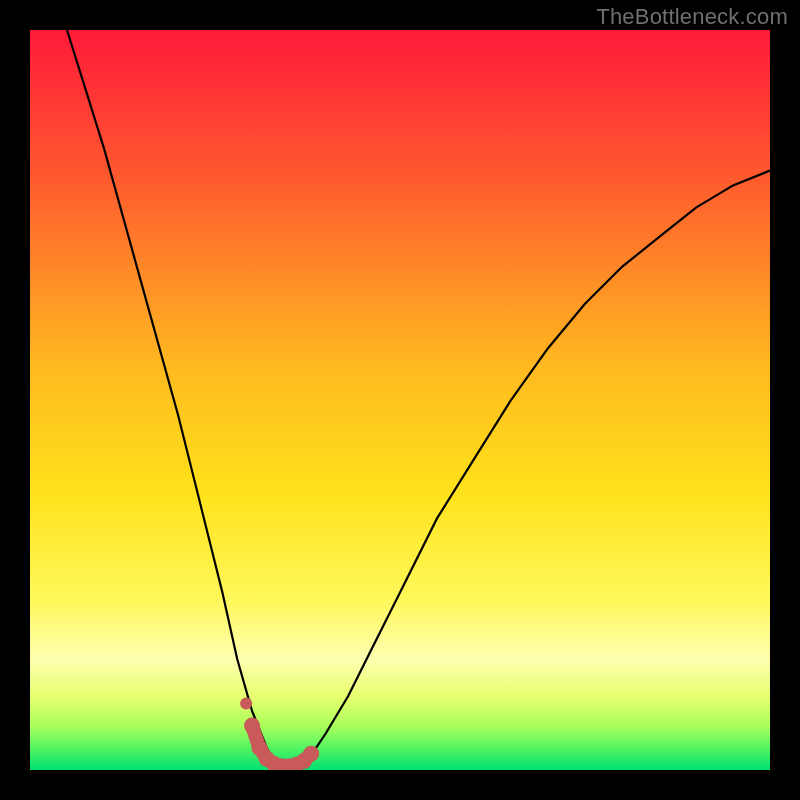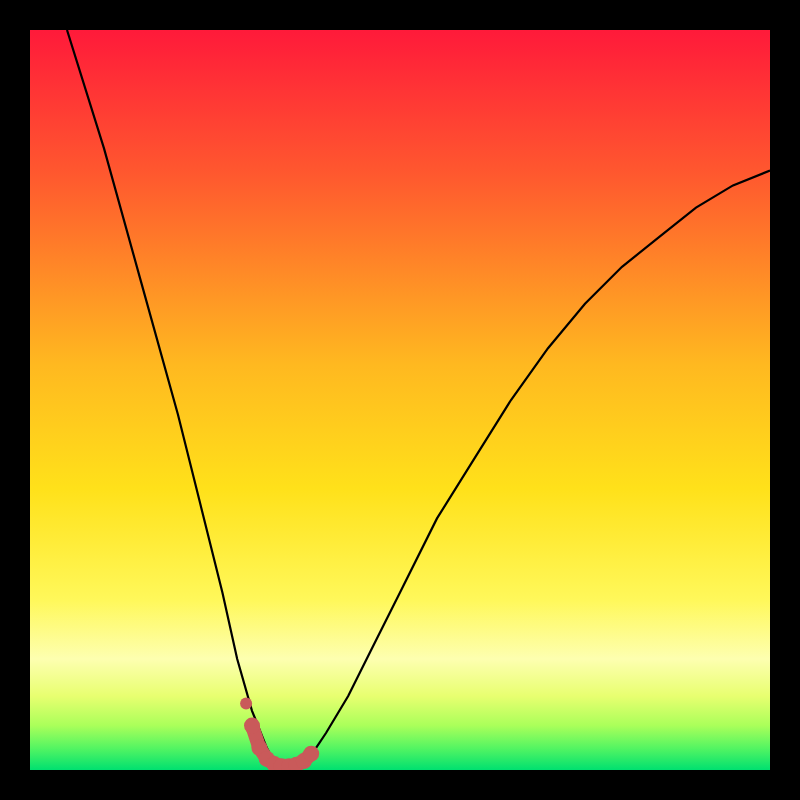--- a/index.html
+++ b/index.html
@@ -80,14 +80,15 @@
           <circle cx="259.0" cy="736.3" r="8" fill="#c95a5a"></circle>
           <circle cx="266.4" cy="734.8" r="8" fill="#c95a5a"></circle>
           <circle cx="273.8" cy="731.1" r="8" fill="#c95a5a"></circle>
           <circle cx="281.2" cy="723.7" r="8" fill="#c95a5a"></circle>
           <circle cx="216.1" cy="673.4" r="6" fill="#c95a5a"></circle>
         </g>
     </svg>
 
   </div>
 
+  <div class="watermark">TheBottleneck.com</div>
 
 </div>
 
 </body></html>

